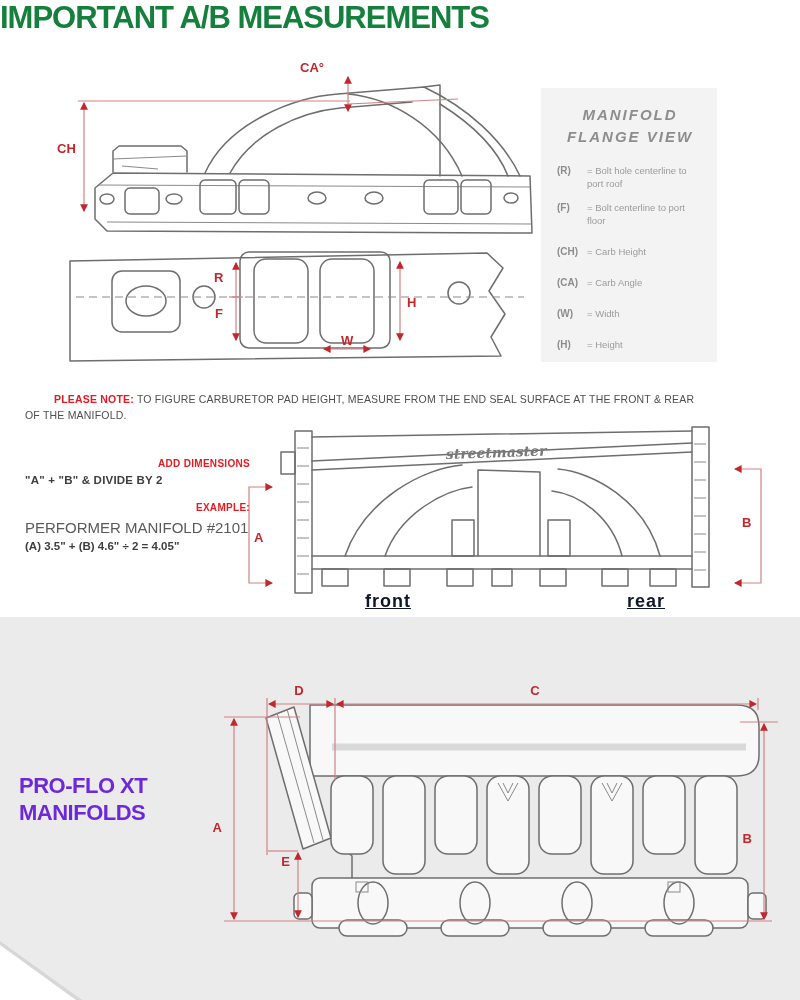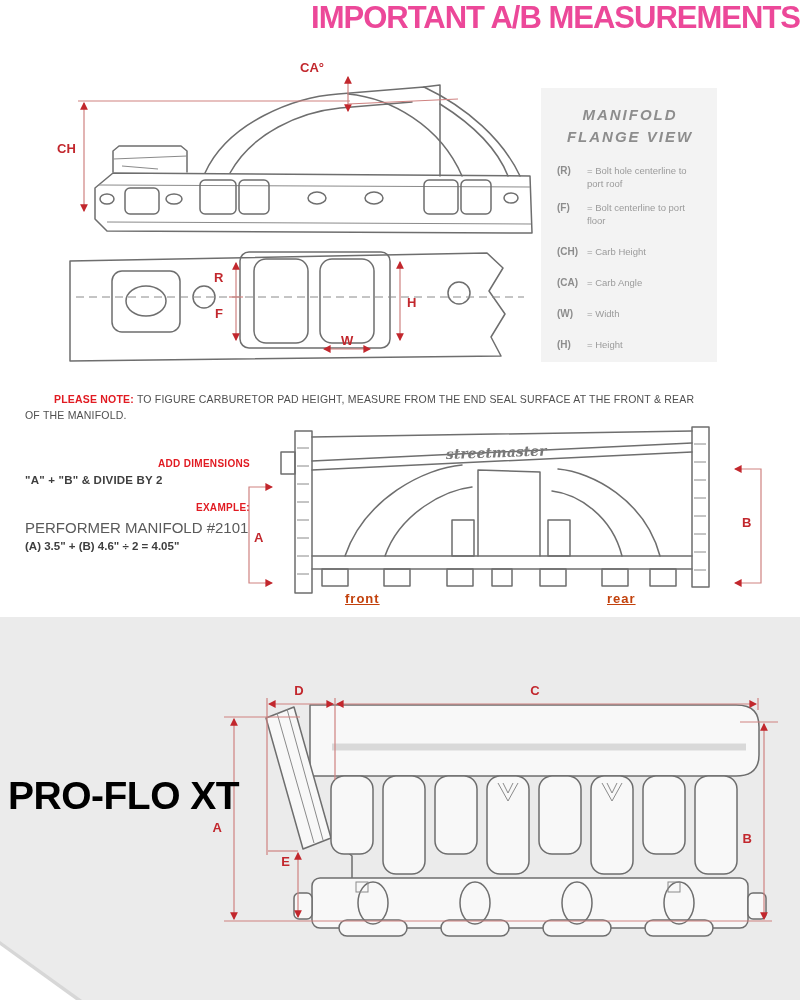--- a/index.html
+++ b/index.html
@@ -1,46 +1,46 @@
 <!DOCTYPE html>
 <html><head>
 <meta charset="utf-8">
 <style>
   html,body{margin:0;padding:0;background:#fff;}
   .page{position:relative;width:800px;height:1000px;background:#ffffff;overflow:hidden;
         font-family:"Liberation Sans",sans-serif;}
   .abs{position:absolute;}
   
-  .title{left:0;top:8;width:800px;text-align:right;font-size:31px;font-weight:bold;
-         letter-spacing:-1px;color:#ec4899;}
+  .title{left:0;top:8;width:800px;text-align:left;font-size:31px;font-weight:bold;
+         letter-spacing:-1px;color:#15803d;}
   
   .legend{left:541px;top:88px;width:176px;height:274px;background:#f3f3f3;box-sizing:border-box;
           padding:16px 14px 10px 16px;color:#9b9b9b;}
   .legend-h{text-align:center;font-weight:bold;font-size:15px;letter-spacing:2px;color:#8d8d8d;line-height:1.45;font-style:italic;}
   .legend-items{margin-top:16px;}
   .legend-row{display:flex;margin-top:11px;font-size:9.5px;line-height:1.4;}
   .legend-row b{flex:0 0 30px;color:#8d8d8d;font-size:10px;}
   .legend-row span{flex:1;}
   
   .note{left:25px;top:392px;width:676px;font-size:10.5px;line-height:1.5;color:#4f4f4f;letter-spacing:.2px;}
   .red{color:#e11b22;font-weight:bold;padding-left:29px;}
   
   .instr{left:25px;top:458px;width:225px;}
   .instr .lbl{font-size:10px;font-weight:bold;color:#e11b22;letter-spacing:.3px;text-align:right;}
   .instr .strong{font-size:11.5px;font-weight:bold;color:#3e3e3e;margin-top:5px;letter-spacing:.2px;}
   .instr .ex{margin-top:16px;}
   .instr .plain{font-size:15px;color:#5a5a5a;margin-top:6px;}
   .instr .strong2{font-size:11.5px;font-weight:bold;color:#3e3e3e;margin-top:4px;}
   
-  .fr{font-size:13px;font-weight:bold;color:#c2410c;text-decoration:underline;letter-spacing:1px;}
+  .fr{font-size:18px;font-weight:bold;color:#0f172a;text-decoration:underline;letter-spacing:1px;margin-left:20px;}
   
   .bottom-panel{left:0;top:617px;width:800px;height:383px;background:#ebebeb;}
   .torn-line{left:0;top:941px;width:0;height:0;border-bottom:59px solid #d7d7d7;border-right:82px solid transparent;}
   .torn{left:0;top:945px;width:0;height:0;border-bottom:55px solid #ffffff;border-right:76px solid transparent;}
-  .proflo{left:8px;top:772px;font-size:39px;font-weight:bold;color:#000000;letter-spacing:-0.5px;line-height:1.23;}
+  .proflo{left:19px;top:772px;font-size:22px;font-weight:bold;color:#6d28d9;letter-spacing:-0.5px;line-height:1.23;}
   
   svg{position:absolute;left:0;top:0;}
   .ln{stroke:#6e6e6e;stroke-width:1.5;fill:none;stroke-linejoin:round;stroke-linecap:round;}
   .thin{stroke:#8a8a8a;stroke-width:1;fill:none;}
   .fillw{fill:#f8f8f8;}
   .dim{stroke:#cf8280;stroke-width:1.2;fill:none;}
   .dimlbl{fill:#c2272d;font-family:"Liberation Sans",sans-serif;font-weight:bold;font-size:13px;}
   .script{fill:#787878;font-family:"DejaVu Serif",serif;font-style:italic;font-weight:bold;font-size:14px;}
 </style>
 </head>
@@ -263,15 +263,16 @@
     <div class="lbl ex">EXAMPLE:</div>
     <div class="plain">PERFORMER MANIFOLD #2101</div>
     <div class="strong2">(A) 3.5" + (B) 4.6" ÷ 2 = 4.05"</div>
   </div>
 
   <span class="abs fr" style="left:345px;top:591px;">front</span>
   <span class="abs fr" style="left:607px;top:591px;">rear</span>
 
   <div class="abs proflo">
     <div>PRO-FLO XT</div>
+    <div>MANIFOLDS</div>
   </div>
 
 </div>
 
 </body></html>

